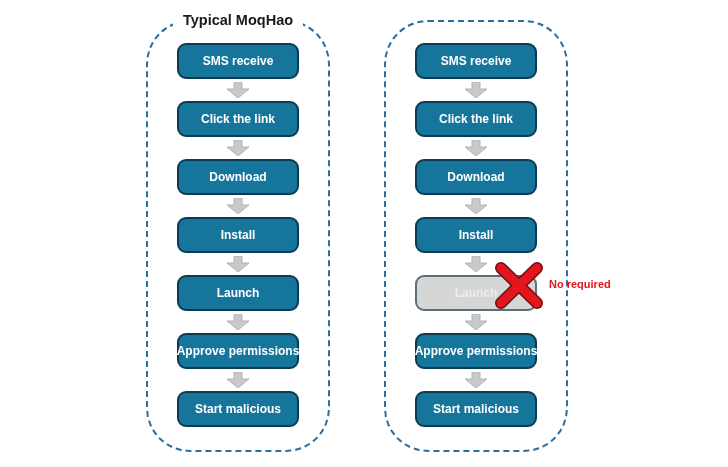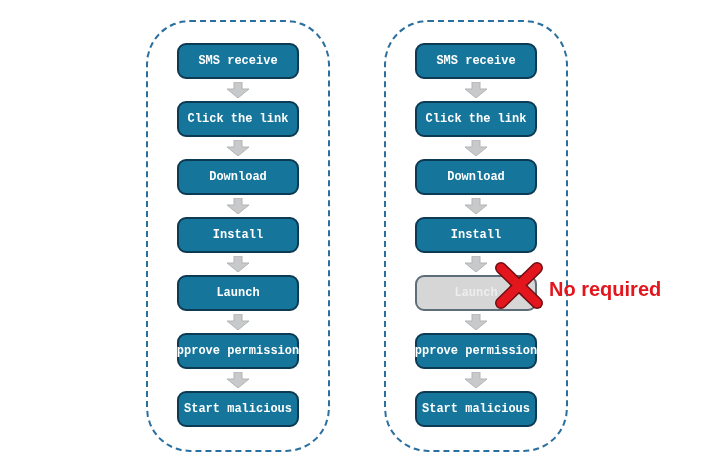--- a/index.html
+++ b/index.html
@@ -32,21 +32,20 @@
     font-weight: 700;
     color: #1a1a1a;
     white-space: nowrap;
     line-height: 20px;
   }
   .steps {
     display: flex;
     flex-direction: column;
     align-items: center;
     padding-top: 21px;
-    font-family: Liberation Mono, monospace;
   }
   .step-box {
     width: 122px;
     height: 36px;
     box-sizing: border-box;
     background: #15759b;
     border: 2px solid #0d3a52;
     border-radius: 9px;
     color: #ffffff;
     font-size: 12px;
@@ -74,30 +73,31 @@
     left: 75px;
     top: -15px;
     width: 54px;
     height: 47px;
     pointer-events: none;
   }
   .no-required {
     position: absolute;
     left: 549px;
     top: 278px;
-    font-size: 20px;
+    font-size: 11px;
     font-weight: 800;
     color: #e3161e;
     white-space: nowrap;
   }
 </style>
 </head>
 <body>
 
 <div class="flow-container left">
+  <div class="flow-title">Typical MoqHao</div>
   <div class="steps">
     <div class="step-box">SMS receive</div>
     <div class="arrow-cell">
       <svg width="26" height="16" viewBox="0 0 26 16">
           <path d="M9,0 h8 v7 h7 l-11,9 l-11,-9 h7 z" fill="#c8c9ca" stroke="#b3b4b5" stroke-width="1"></path>
         </svg>
     </div>
     <div class="step-box">Click the link</div>
     <div class="arrow-cell">
       <svg width="26" height="16" viewBox="0 0 26 16">

